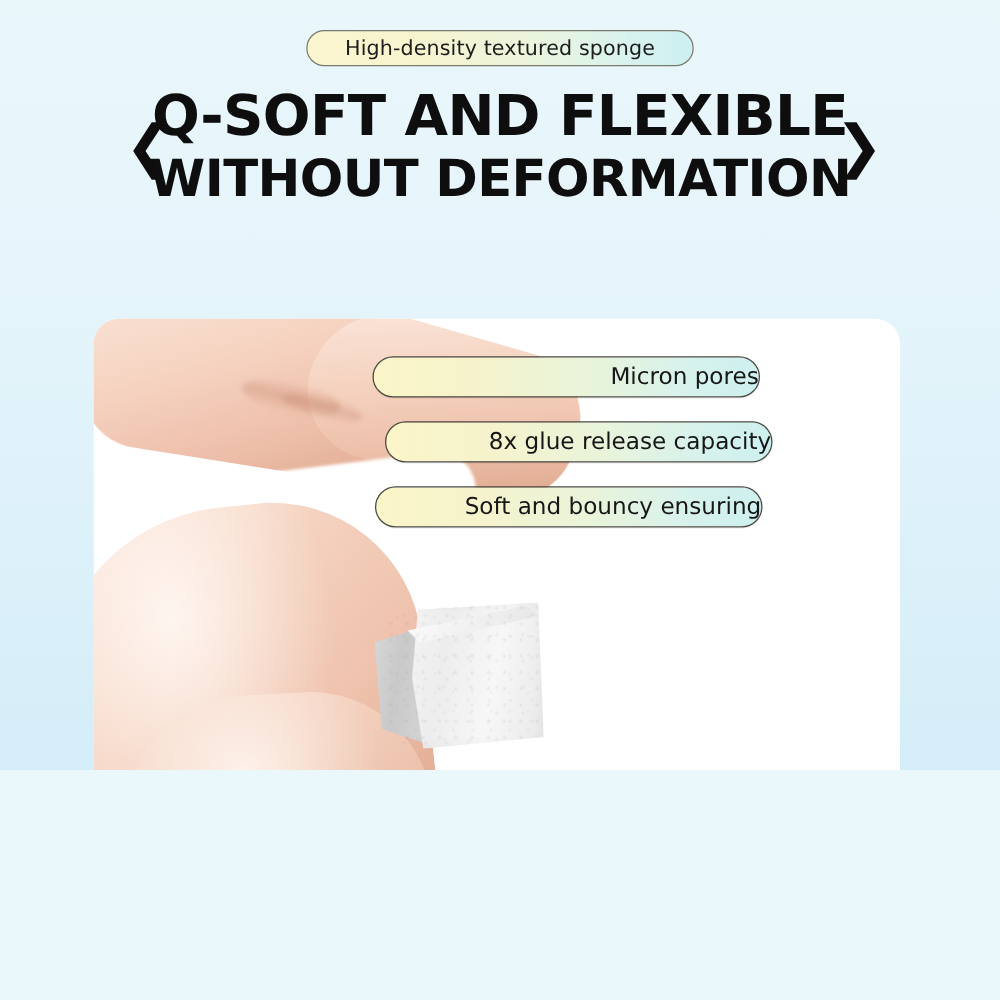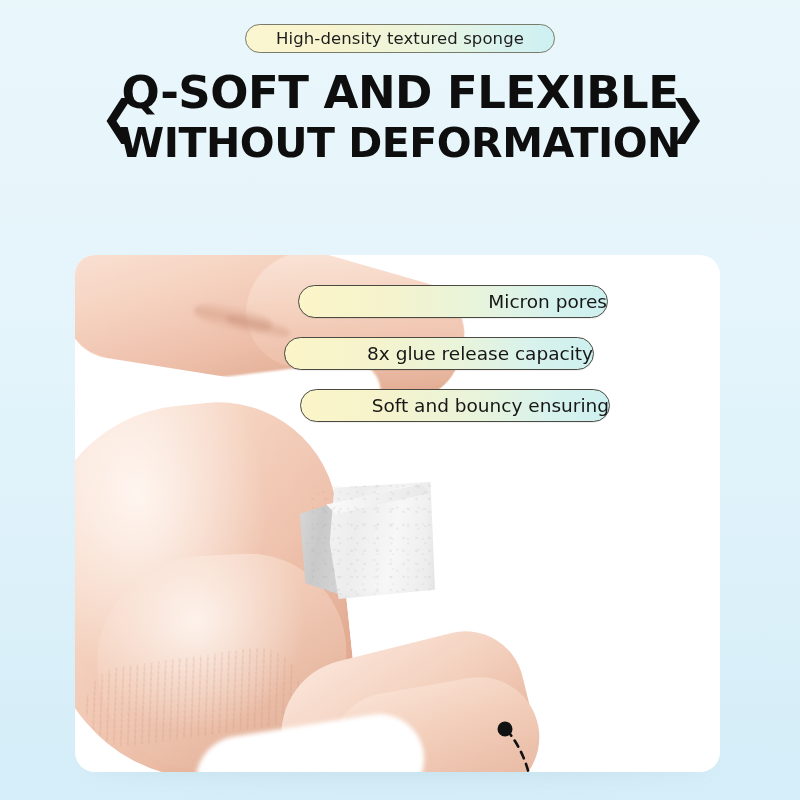--- a/index.html
+++ b/index.html
@@ -2,21 +2,21 @@
 <html><head>
 <meta charset="utf-8">
 <style>
   html,body{margin:0;padding:0;}
   body{
     width:800px;height:800px;overflow:hidden;
     font-family:"DejaVu Sans","Liberation Sans",sans-serif;
     background:#eaf7fb;
   }
   #stage{
-    position:relative;width:800px;height:800px;overflow:hidden;
+    position:relative;width:800px;height:616px;overflow:hidden;
     background:linear-gradient(180deg,#e9f7fb 0%,#e6f5fb 32%,#dff2fa 62%,#d4edf8 100%);
   }
 
   
   .badge{
     position:absolute;left:245px;top:24px;width:310px;height:29px;
     border:1.6px solid #7a7a6a;border-radius:15px;
     background:linear-gradient(90deg,#fbf6cf 0%,#f7f4cf 28%,#ecf5dd 58%,#d9f3ee 82%,#cdf0f2 100%);
     display:flex;align-items:center;justify-content:center;
     box-sizing:border-box;
@@ -57,21 +57,21 @@
 
   
   .pill{
     position:absolute;height:33px;border:1.8px solid #4a4a43;border-radius:17px;
     background:linear-gradient(90deg,#fbf5c8 0%,#f6f3cc 26%,#e9f4da 56%,#d8f2ec 80%,#cdf0ef 100%);
     display:flex;align-items:center;justify-content:flex-end;box-sizing:border-box;
     box-shadow:0 1px 0 rgba(0,0,0,.06);
   }
   .pill span{font-size:18.5px;color:#171717;white-space:nowrap;}
   .pill.p1{left:298px;top:285px;width:310px;}
-  .pill.p2{left:284px;top:337px;width:310px;}
+  .pill.p2{left:308px;top:337px;width:310px;}
   .pill.p3{left:300px;top:389px;width:310px;}
 
   
   .photo{position:absolute;inset:0;}
 
   .finger{
     position:absolute;border-radius:50% 50% 46% 46% / 60% 60% 40% 40%;
     background:linear-gradient(120deg,#fae2d5 0%,#f3cdba 38%,#e8b6a0 70%,#d9a189 100%);
     filter:blur(.4px);
   }

